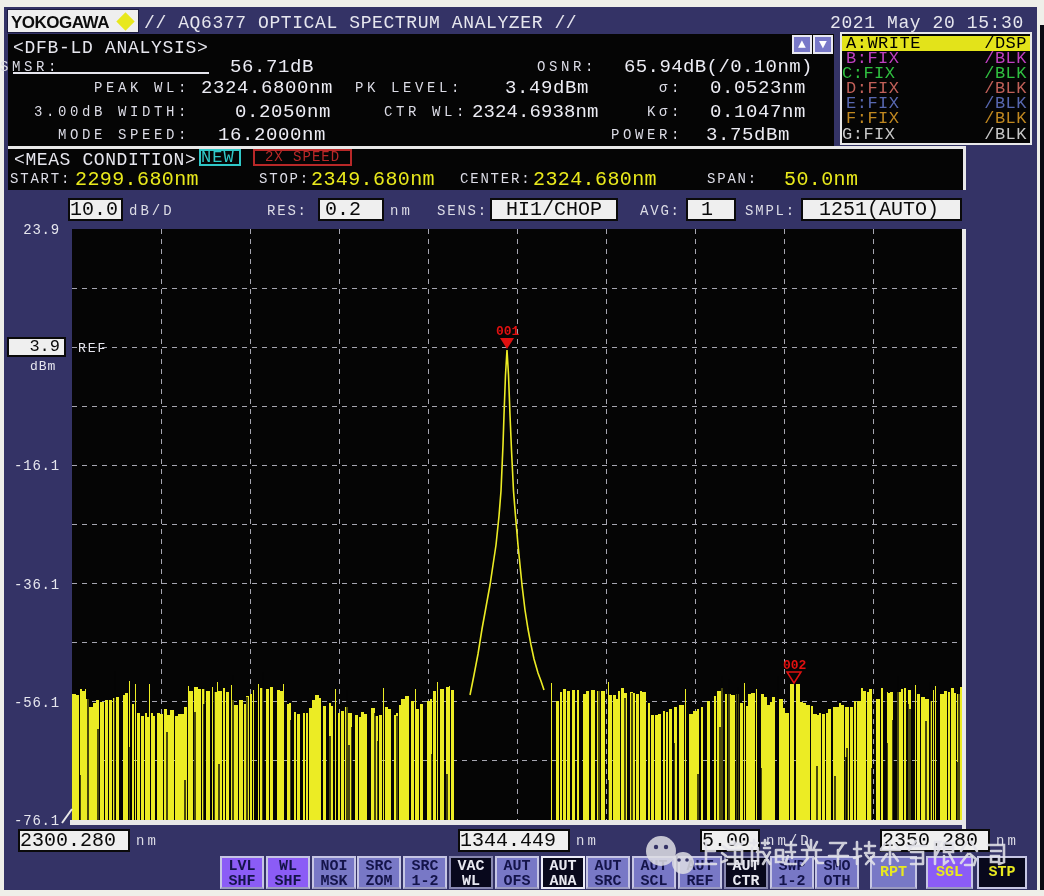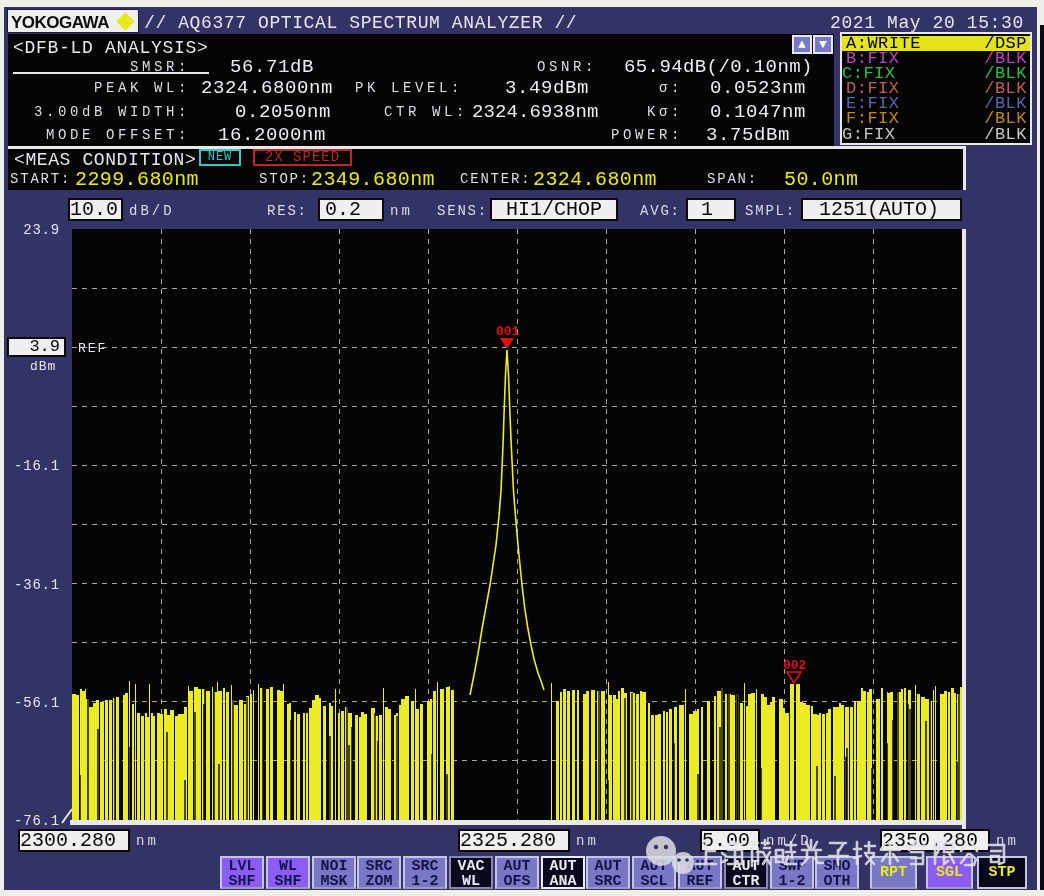--- a/index.html
+++ b/index.html
@@ -27,27 +27,27 @@
 <div class="ab" style="left:1040px;top:25px;width:4px;height:865px;background:#0a0a12"></div>
 
 <div class="ab" style="left:7px;top:9px;width:132px;height:24px;background:#efefef;border:1px solid #1c1c40"></div>
 <div class="ab" style="left:11px;top:13px;font-family:'Liberation Sans',sans-serif;font-size:17px;font-weight:bold;color:#0d0d0d;letter-spacing:-0.5px">YOKOGAWA</div>
 <div class="ab" style="left:119px;top:15px;width:13px;height:13px;background:#e8e81c;transform:rotate(45deg)"></div>
 <div class="ab w" style="left:144px;top:13px;font-size:18px;letter-spacing:0.6px">// AQ6377 OPTICAL SPECTRUM ANALYZER //</div>
 <div class="ab w" style="left:830px;top:13px;font-size:18px;letter-spacing:0.6px">2021 May 20 15:30</div>
 
 <div class="ab" style="left:8px;top:34px;width:826px;height:112px;background:#050505"></div>
 <div class="ab w" style="left:13px;top:38px;font-size:18px;letter-spacing:0.7px;border-bottom:2px solid #e6e6ee;padding-bottom:14px">&lt;DFB-LD ANALYSIS&gt;</div>
-<div class="ab dlbl" style="left:0;top:59px;width:190px;text-align:right">SMSR:</div>
+<div class="ab dlbl" style="left:0;top:59px;width:190px;text-align:left">SMSR:</div>
 <div class="ab val" style="left:230px;top:56px">56.71dB</div>
 <div class="ab dlbl" style="left:0;top:80px;width:190px;text-align:right">PEAK WL:</div>
 <div class="ab val" style="left:201px;top:77px">2324.6800nm</div>
 <div class="ab dlbl" style="left:0;top:104px;width:190px;text-align:right">3.00dB WIDTH:</div>
 <div class="ab val" style="left:235px;top:101px">0.2050nm</div>
-<div class="ab dlbl" style="left:0;top:127px;width:190px;text-align:right">MODE OFFSET:</div>
+<div class="ab dlbl" style="left:0;top:127px;width:190px;text-align:right">MODE SPEED:</div>
 <div class="ab val" style="left:218px;top:124px">16.2000nm</div>
 
 <div class="ab dlbl" style="left:0;top:80px;width:463px;text-align:right">PK LEVEL:</div>
 <div class="ab val" style="left:505px;top:77px">3.49dBm</div>
 <div class="ab dlbl" style="left:0;top:104px;width:468px;text-align:right">CTR WL:</div>
 <div class="ab val" style="left:472px;top:101px;letter-spacing:0.1px">2324.6938nm</div>
 
 <div class="ab dlbl" style="left:0;top:59px;width:597px;text-align:right">OSNR:</div>
 <div class="ab val" style="left:624px;top:56px;letter-spacing:0.4px">65.94dB(/0.10nm)</div>
 <div class="ab dlbl" style="left:0;top:80px;width:683px;text-align:right">σ:</div>
@@ -68,21 +68,21 @@
 <div style="color:#30c040"><span style="padding-left:0">C:FIX</span><span style="float:right;padding-right:3px">/BLK</span></div>
 <div style="color:#c06058"><span style="padding-left:4px">D:FIX</span><span style="float:right;padding-right:3px">/BLK</span></div>
 <div style="color:#5868b0"><span style="padding-left:4px">E:FIX</span><span style="float:right;padding-right:3px">/BLK</span></div>
 <div style="color:#c08820"><span style="padding-left:4px">F:FIX</span><span style="float:right;padding-right:3px">/BLK</span></div>
 <div style="color:#c8c8c8"><span style="">G:FIX</span><span style="float:right;padding-right:3px">/BLK</span></div>
 </div>
 
 <div class="ab" style="left:8px;top:149px;width:955px;height:41px;background:#050505"></div>
 <div class="ab" style="left:963px;top:146px;width:3px;height:44px;background:#e8e8e8"></div>
 <div class="ab w" style="left:14px;top:150px;font-size:18px;letter-spacing:0.6px">&lt;MEAS CONDITION&gt;</div>
-<div class="ab" style="left:199px;top:149px;width:42px;height:17px;border:2px solid #30c8c8;color:#30c8c8;font-size:12px;letter-spacing:1px;text-align:center;line-height:13px">NEW</div>
+<div class="ab" style="left:199px;top:149px;width:42px;height:17px;border:2px solid #30c8c8;color:#30c8c8;font-size:17px;letter-spacing:1px;text-align:left;line-height:13px">NEW</div>
 <div class="ab" style="left:253px;top:149px;width:99px;height:17px;border:2px solid #b82828;color:#b82828;font-size:14px;letter-spacing:1px;text-align:center;line-height:13px">2X SPEED</div>
 <div class="ab lbl" style="left:10px;top:171px">START:</div>
 <div class="ab yval" style="left:75px;top:168px">2299.680nm</div>
 <div class="ab lbl" style="left:259px;top:171px">STOP:</div>
 <div class="ab yval" style="left:311px;top:168px">2349.680nm</div>
 <div class="ab lbl" style="left:460px;top:171px">CENTER:</div>
 <div class="ab yval" style="left:533px;top:168px">2324.680nm</div>
 <div class="ab lbl" style="left:707px;top:171px">SPAN:</div>
 <div class="ab yval" style="left:784px;top:168px">50.0nm</div>
 
@@ -120,21 +120,21 @@
 <div class="ab w" style="left:0;top:222px;width:60px;text-align:right;font-size:14px;letter-spacing:0.8px">23.9</div>
 <div class="ab" style="left:7px;top:337px;width:59px;height:20px;background:#efefef;border:2px solid #0a0a0a;color:#0a0a0a;font-size:17px;line-height:16px;text-align:right;padding-right:4px">3.9</div>
 <div class="ab w" style="left:30px;top:359px;font-size:13px;letter-spacing:1px">dBm</div>
 <div class="ab w" style="left:0;top:458px;width:60px;text-align:right;font-size:14px;letter-spacing:0.8px">-16.1</div>
 <div class="ab w" style="left:0;top:577px;width:60px;text-align:right;font-size:14px;letter-spacing:0.8px">-36.1</div>
 <div class="ab w" style="left:0;top:695px;width:60px;text-align:right;font-size:14px;letter-spacing:0.8px">-56.1</div>
 <div class="ab w" style="left:0;top:813px;width:60px;text-align:right;font-size:14px;letter-spacing:0.8px">-76.1</div>
 
 <div class="ab box" style="left:18px;top:829px;width:112px">2300.280</div>
 <div class="ab" style="left:136px;top:833px;font-size:14px;letter-spacing:3px;color:#dcdce6">nm</div>
-<div class="ab box" style="left:458px;top:829px;width:112px">2325.280</div>
+<div class="ab box" style="left:458px;top:829px;width:112px">1344.449</div>
 <div class="ab" style="left:576px;top:833px;font-size:14px;letter-spacing:3px;color:#dcdce6">nm</div>
 <div class="ab box" style="left:700px;top:829px;width:60px">5.00</div>
 <div class="ab" style="left:766px;top:833px;font-size:14px;letter-spacing:3px;color:#dcdce6">nm/D</div>
 <div class="ab box" style="left:880px;top:829px;width:110px">2350.280</div>
 <div class="ab" style="left:996px;top:833px;font-size:14px;letter-spacing:3px;color:#dcdce6">nm</div>
 
 <div class="btn bl" style="left:220px">LVL<br>SHF</div>
 <div class="btn bl" style="left:266px">WL<br>SHF</div>
 <div class="btn bm" style="left:312px">NOI<br>MSK</div>
 <div class="btn bm" style="left:357px">SRC<br>ZOM</div>

